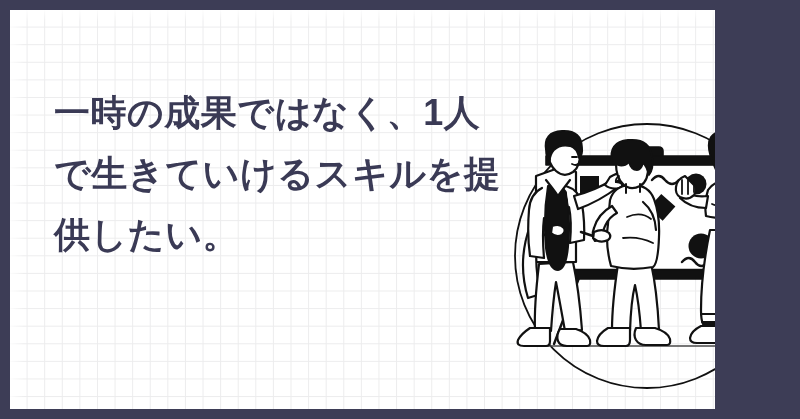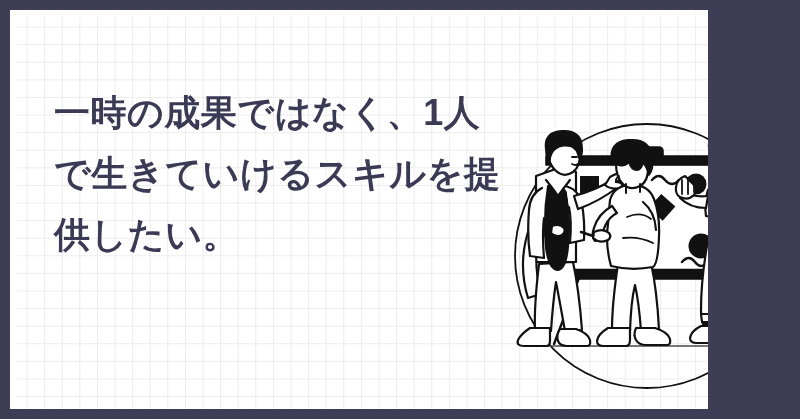--- a/index.html
+++ b/index.html
@@ -7,20 +7,21 @@
     padding: 0;
     background: #3d3d56;
   }
   #canvas {
     position: relative;
     width: 708px;
     height: 419px;
     background: #3d3d56;
     overflow: hidden;
     font-family: "Liberation Sans", "DejaVu Sans", sans-serif;
+    padding-left: 7px;
   }
   
   #paper {
     position: absolute;
     left: 10px;
     top: 10px;
     width: 780px;
     height: 399px;
     background-color: #ffffff;
     background-image:

